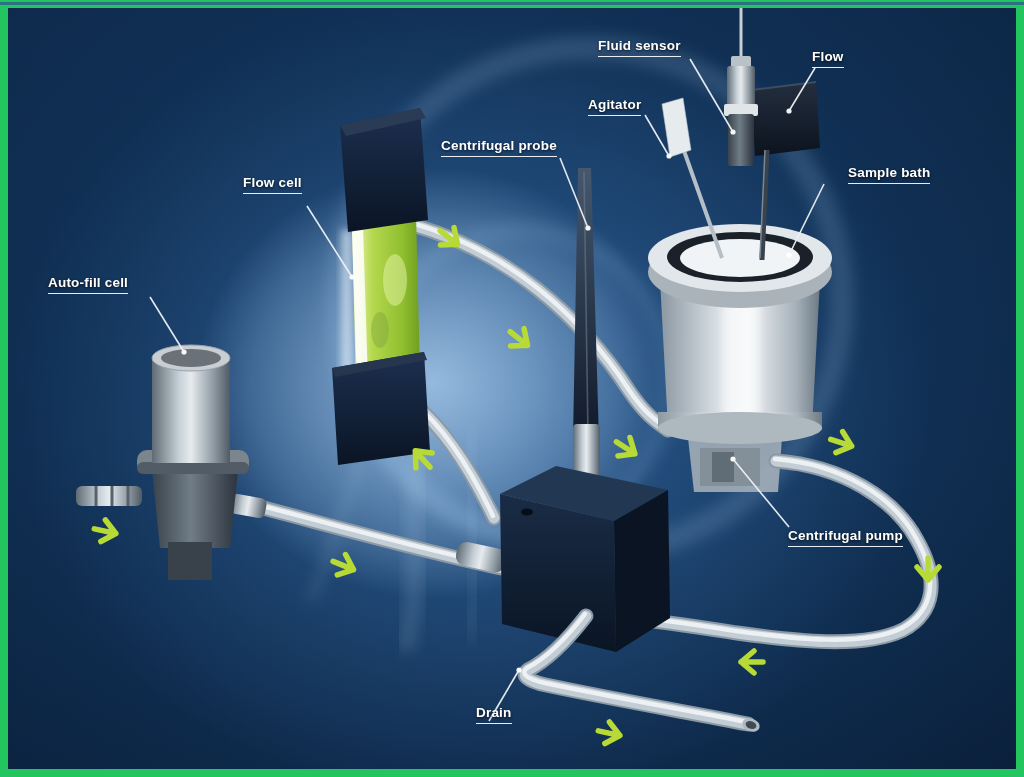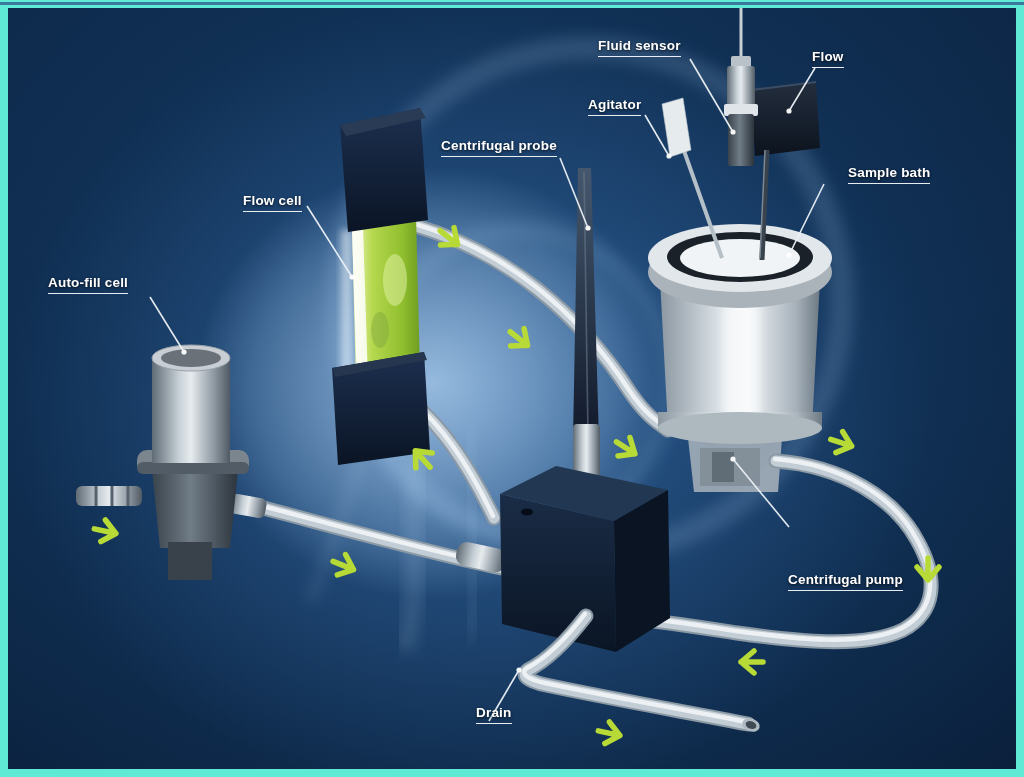--- a/index.html
+++ b/index.html
@@ -1,38 +1,38 @@
 <!DOCTYPE html>
 <html><head>
 <meta charset="utf-8">
 <style>
   html,body{margin:0;padding:0;background:#04101f;}
-  .frame{position:relative;width:1024px;height:777px;background:#5eead4;overflow:hidden;
+  .frame{position:relative;width:1024px;height:777px;background:#22c55e;overflow:hidden;
          font-family:"Liberation Sans",sans-serif;}
   .top-accent{position:absolute;left:0;top:2px;width:100%;height:3px;background:#2e5d8e;opacity:.8;}
   .scene{position:absolute;left:8px;top:8px;width:1008px;height:761px;overflow:hidden;
     background-color:#0c2240;
     background-image:
       radial-gradient(330px 300px at 425px 375px, rgba(168,203,236,.85), rgba(140,180,220,.30) 55%, rgba(140,180,220,0) 72%),
       radial-gradient(640px 560px at 465px 395px, rgba(62,112,172,.60), rgba(62,112,172,0) 72%),
       radial-gradient(920px 720px at 505px 375px, #16406c, rgba(22,64,108,0) 78%),
       linear-gradient(160deg,#0e2a4c,#0a1f3a);}
   svg.draw{position:absolute;left:-8px;top:-8px;width:1024px;height:777px;display:block;}
   .lbl{position:absolute;color:#fff;font-weight:700;font-size:13.5px;letter-spacing:.2px;
        padding-bottom:3px;border-bottom:1.8px solid rgba(245,248,250,.95);
        text-shadow:0 1px 3px rgba(0,0,0,.75);white-space:nowrap;}
   
   .lbl-fluid-sensor{left:590px;top:30px;}
   .lbl-motor{left:804px;top:41px;}
   .lbl-agitator{left:580px;top:89px;}
   .lbl-sample-bath{left:840px;top:157px;}
   .lbl-ultrasonic-probe{left:433px;top:130px;}
-  .lbl-flow-cell{left:235px;top:185px;}
+  .lbl-flow-cell{left:235px;top:167px;}
   .lbl-auto-fill-pump{left:40px;top:267px;}
-  .lbl-centrifugal-pump{left:780px;top:520px;margin-top:44px;}
+  .lbl-centrifugal-pump{left:780px;top:520px;}
   .lbl-drain{left:440px;top:697px;margin-left:28px;}
 </style>
 </head>
 <body>
 
 <div class="frame">
   <div class="top-accent"></div>
   <div class="scene">
 
     <svg class="draw" viewBox="0 0 1024 777">

